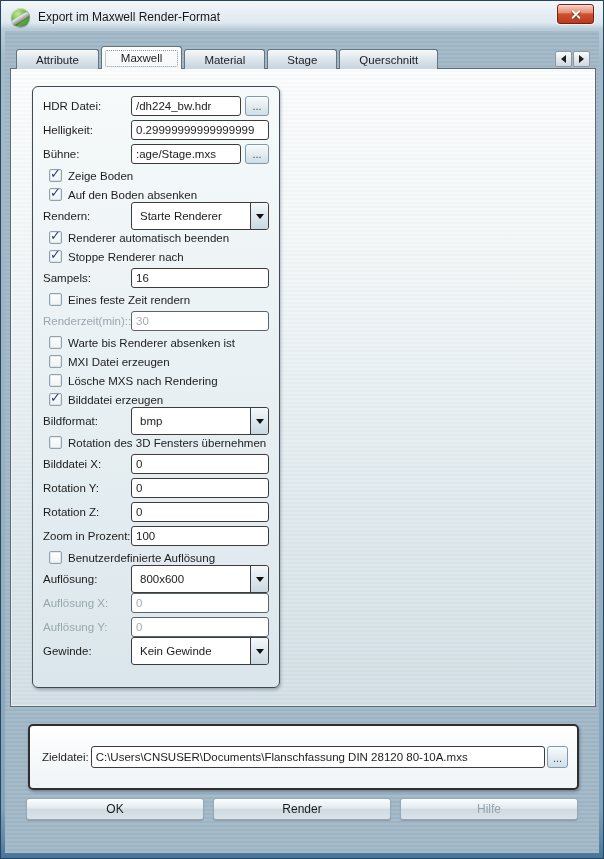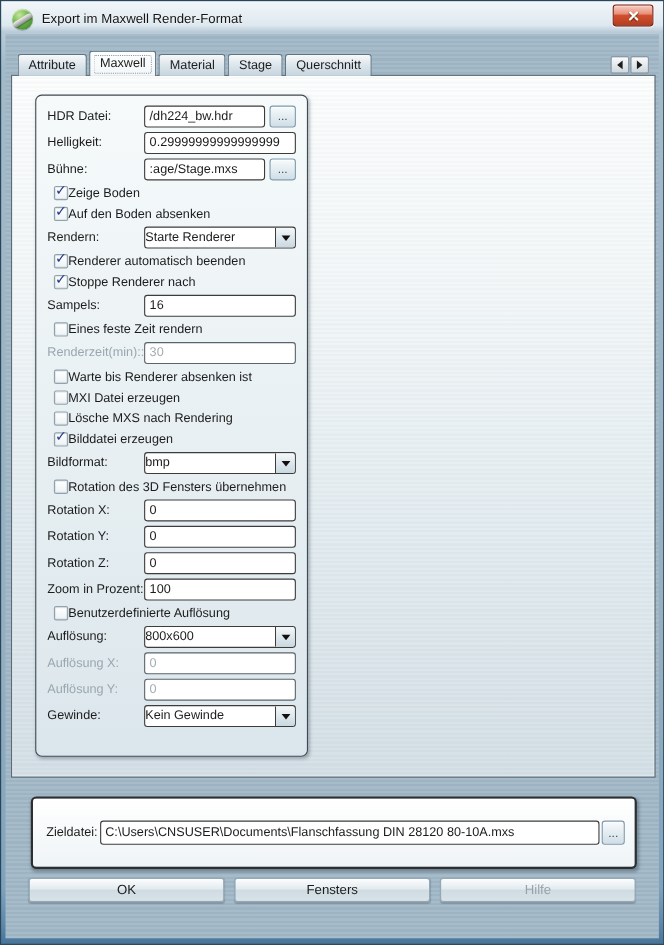--- a/index.html
+++ b/index.html
@@ -19,21 +19,21 @@
   .title-text{margin-left:8px;font-size:12px;color:#141414;text-shadow:0 1px 0 rgba(255,255,255,.6);}
   .close-btn{position:absolute;top:3px;right:9px;width:35px;height:18px;border-radius:3px;cursor:pointer;
             background:linear-gradient(#f7cdc2 0%,#e8907a 42%,#d0502f 50%,#b53d20 100%);
             border:1px solid #7c1d0e;box-shadow:0 0 0 1px rgba(255,255,255,.55),inset 0 1px 0 rgba(255,255,255,.45);}
   .close-x{position:absolute;left:50%;top:50%;width:11px;height:11px;transform:translate(-50%,-50%);}
   .close-x i{position:absolute;left:0;top:4.5px;width:11px;height:2.2px;background:#fff;border-radius:1px;
             box-shadow:0 1px 1px rgba(0,0,0,.4);}
   .close-x i:first-child{transform:rotate(45deg);} .close-x i:last-child{transform:rotate(-45deg);}
   
   .tabbar{position:absolute;left:15px;top:48px;height:20px;display:flex;align-items:flex-end;z-index:3;}
-  .tab{height:20px;box-sizing:border-box;padding:0 9px;display:flex;align-items:center;margin-right:2px;
+  .tab{height:20px;box-sizing:border-box;padding:0 19px;display:flex;align-items:center;margin-right:2px;
        background:linear-gradient(#f6f9fb,#d9e3ea 55%,#c7d5de);border:1px solid #64747f;border-bottom:none;
        border-radius:3px 3px 0 0;cursor:pointer;white-space:nowrap;}
   .tab.active{height:23px;margin-top:-3px;background:linear-gradient(#fdfefe,#f3f7f8);position:relative;z-index:4;
        box-shadow:0 1px 0 0 #fbfcfd;}
   .tab.active::after{content:"";position:absolute;inset:3px 3px 2px 3px;border:1px dotted #8a97a1;border-radius:2px;}
   .tab-arrows{position:absolute;right:13px;top:50px;display:flex;gap:1px;z-index:3;}
   .arrow-btn{width:17px;height:16px;box-sizing:border-box;border:1px solid #8a99a4;border-radius:2px;cursor:pointer;
        background:linear-gradient(#fafbfc,#cfd8de);display:flex;align-items:center;justify-content:center;}
   .tri-left{width:0;height:0;border-top:4px solid transparent;border-bottom:4px solid transparent;border-right:5px solid #1d1d1d;}
   .tri-right{width:0;height:0;border-top:4px solid transparent;border-bottom:4px solid transparent;border-left:5px solid #1d1d1d;}
@@ -50,32 +50,32 @@
   .row{white-space:nowrap;}
   .row.labeled{display:flex;align-items:center;height:20px;margin-bottom:4px;}
   .row.labeled .label{width:88px;flex:none;overflow:hidden;}
   .row.check{display:flex;align-items:center;height:15px;margin:1px 0 4px 6px;}
   .row.disabled .label,.row.disabled .cb-label{color:#9aa7af;}
   .checkbox{width:13px;height:13px;box-sizing:border-box;flex:none;border:1px solid #93a1ab;border-radius:2px;
        background:linear-gradient(#ffffff,#eef3f5);box-shadow:inset 0 0 0 1px rgba(180,200,212,.35);
        display:flex;align-items:center;justify-content:center;cursor:pointer;}
   .checkbox .mark{font-family:"DejaVu Sans",sans-serif;font-size:13px;font-weight:bold;color:#273b8e;
        line-height:10px;margin-top:-3px;}
-  .cb-label{margin-left:0;overflow:hidden;}
+  .cb-label{margin-left:6px;overflow:hidden;}
   .field{height:20px;box-sizing:border-box;border:1px solid #3c3c3c;border-radius:3px;background:#fff;
        padding:0 4px;display:flex;align-items:center;overflow:hidden;flex:1;cursor:text;}
   .field .val{white-space:nowrap;text-align:right;}
   .row.disabled .field .val{color:#a3adb4;}
   .row.disabled .field{border-color:#5a646c;}
   .filewrap{display:flex;gap:4px;flex:1;align-items:center;}
   .browse{width:24px;height:20px;flex:none;box-sizing:border-box;border:1px solid #7d99ab;border-radius:3px;cursor:pointer;
        background:linear-gradient(#f7fbfc,#d0dee6);font-size:11px;color:#2a4a60;line-height:10px;
        display:flex;align-items:flex-end;justify-content:center;padding-bottom:4px;box-shadow:inset 0 1px 0 #fff;}
-  .selectbox{height:20px;box-sizing:border-box;border:1px solid #3c3c3c;border-radius:3px;background:#fff;
-       display:flex;align-items:center;position:relative;padding:0 20px 0 0;flex:1;cursor:pointer;overflow:hidden;}
+  .selectbox{height:28px;box-sizing:border-box;border:1px solid #3c3c3c;border-radius:3px;background:#fff;
+       display:flex;align-items:center;position:relative;padding:0 20px 0 8px;flex:1;cursor:pointer;overflow:hidden;}
   .droparrow{position:absolute;right:0;top:0;bottom:0;width:17px;border-left:1px solid #3c3c3c;border-radius:0 2px 2px 0;
        background:linear-gradient(#f4f8fa,#c9d8e0);display:flex;align-items:center;justify-content:center;}
   .tri-down{width:0;height:0;border-left:4px solid transparent;border-right:4px solid transparent;border-top:5px solid #101010;}
   
   .target-group{position:absolute;left:27px;top:723px;width:551px;height:66px;box-sizing:border-box;z-index:2;
        border:2px solid #2e2e2e;border-radius:5px;background:linear-gradient(#ffffff,#eff4f6);
        box-shadow:1px 2px 3px rgba(20,40,55,.35);display:flex;align-items:center;padding:0 9px 0 12px;gap:2px;}
   .target-group .field{height:22px;}
   .target-group .browse{height:22px;width:21px;}
   
@@ -220,21 +220,21 @@
             <span class="droparrow">
               <span class="tri-down"></span>
             </span>
           </div>
         </div>
         <div class="row check">
           <span class="checkbox"></span>
           <span class="cb-label">Rotation des 3D Fensters übernehmen</span>
         </div>
         <div class="row labeled">
-          <span class="label">Rotation X:</span>
+          <span class="label">Bilddatei X:</span>
           <div class="field">
             <span class="val">0</span>
           </div>
         </div>
         <div class="row labeled">
           <span class="label">Rotation Y:</span>
           <div class="field">
             <span class="val">0</span>
           </div>
         </div>
@@ -290,16 +290,16 @@
   <div class="target-group">
     <span class="label">Zieldatei:</span>
     <div class="field">
       <span class="val">C:\Users\CNSUSER\Documents\Flanschfassung DIN 28120 80-10A.mxs</span>
     </div>
     <button class="browse">...</button>
   </div>
 
   <div class="footer" id="footer">
       <button class="fbtn">OK</button>
-      <button class="fbtn">Fensters</button>
+      <button class="fbtn">Render</button>
       <button class="fbtn disabled">Hilfe</button>
     </div>
 </div>
 
 </body></html>

